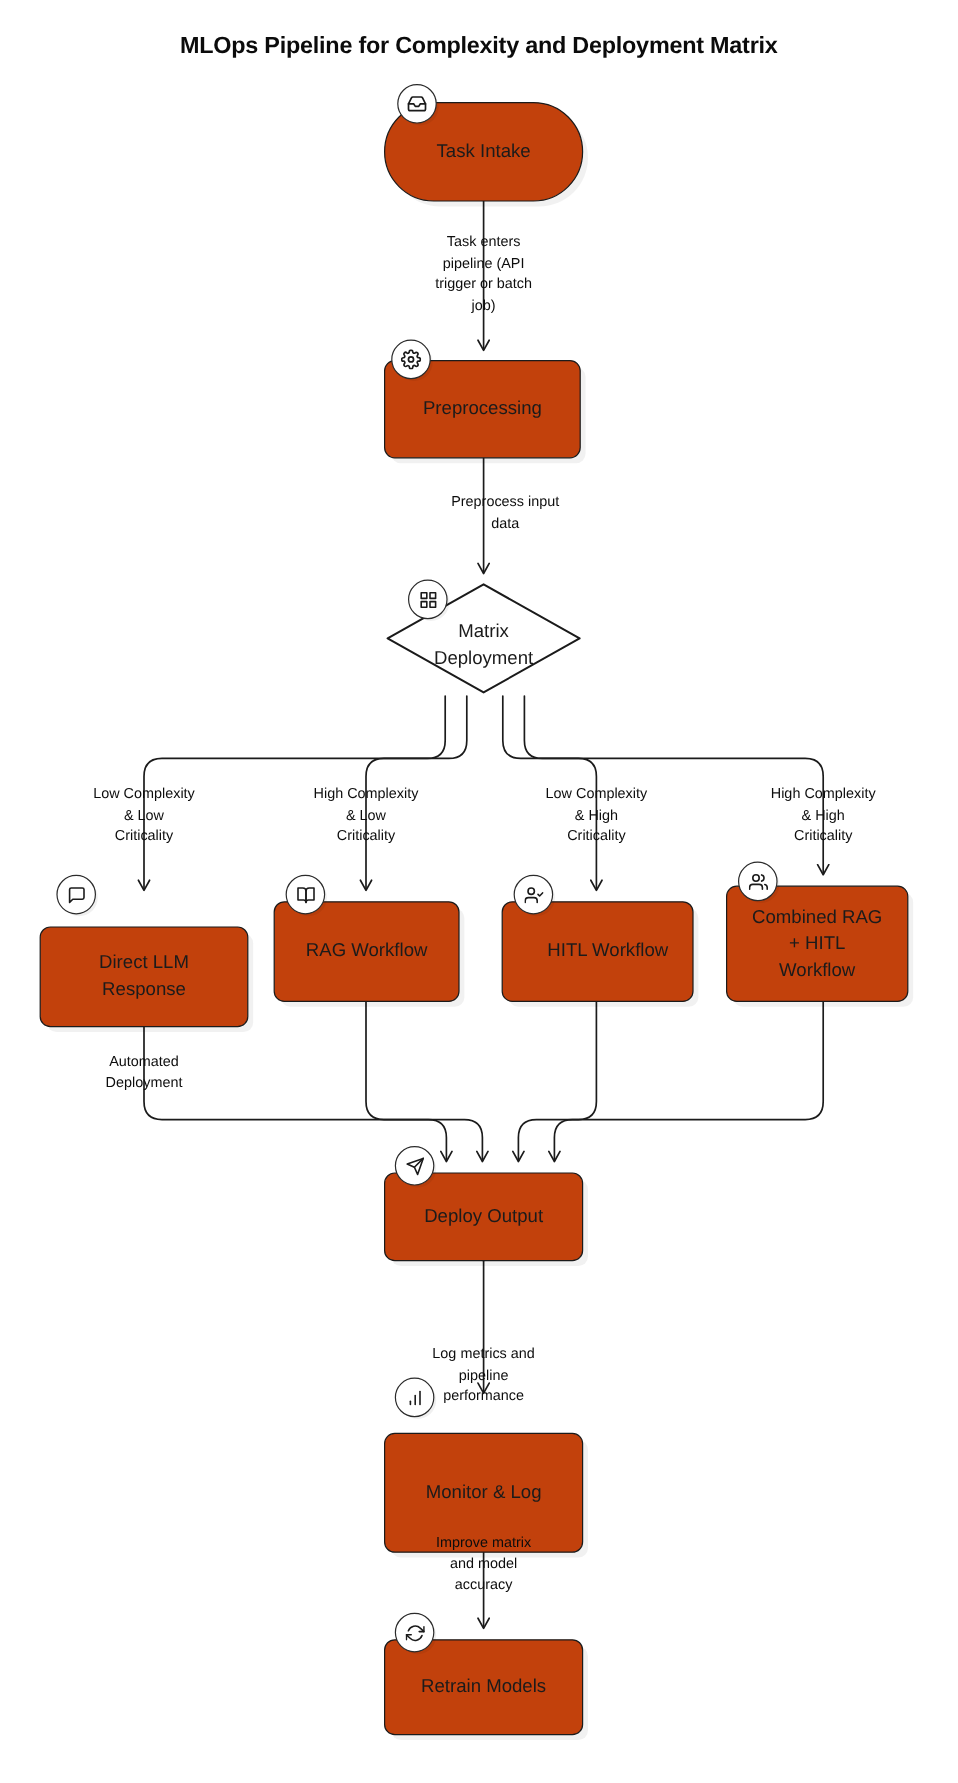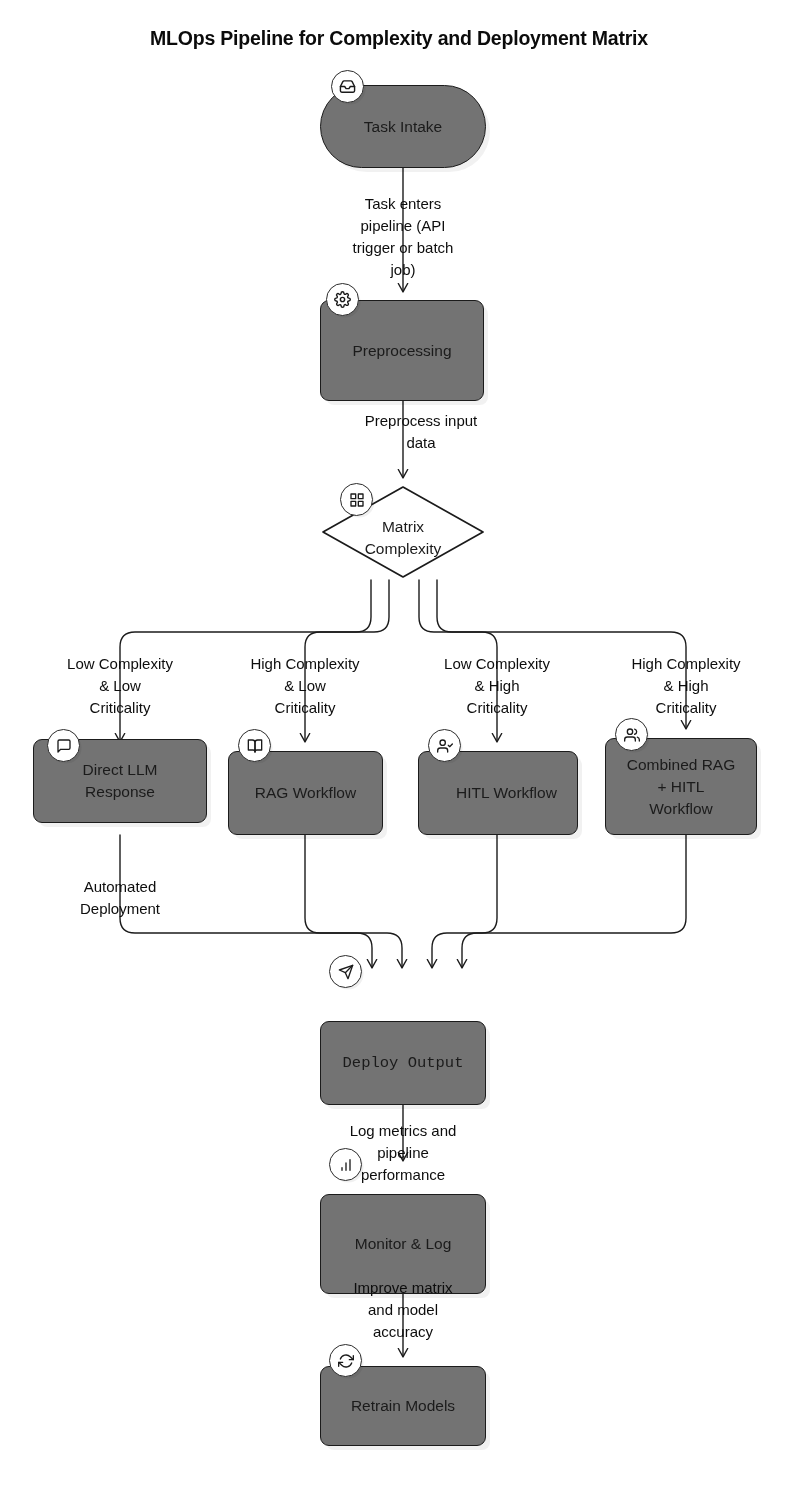--- a/index.html
+++ b/index.html
@@ -28,21 +28,21 @@
   }
   #canvas {
     position: absolute;
     top: 0; left: 0;
     width: 798px;
     height: 1486px;
   }
   .node {
     position: absolute;
     box-sizing: border-box;
-    background: #737373;
+    background: #c2410c;
     border: 1.4px solid #1b1b1b;
     display: flex;
     align-items: center;
     justify-content: center;
     text-align: center;
     font-size: 15.5px;
     line-height: 1.42;
     color: #1b1b1b;
     box-shadow: 5px 5px 0 -1px rgba(0,0,0,0.055);
   }
@@ -79,21 +79,21 @@
     display: flex;
     align-items: center;
     justify-content: center;
     z-index: 6;
     box-shadow: 2.5px 2.5px 0 -1px rgba(0,0,0,0.06);
   }
   .node-icon svg { display: block; }
   .edge-label {
     position: absolute;
     text-align: center;
-    font-size: 15px;
+    font-size: 12px;
     line-height: 1.47;
     color: #0d0d0d;
     white-space: pre-line;
     z-index: 4;
   }
 </style>
 </head>
 <body>
 
 <div id="diagram-title">MLOps Pipeline for Complexity and Deployment Matrix</div>
@@ -135,36 +135,36 @@
 <div class="node stadium" style="left:320px; top:85px; width:166px; height:83px;">
   <span class="node-label">Task Intake</span>
 </div>
 <div class="node-icon" style="left:331px; top:70px;">
   <svg width="17" height="17" viewBox="0 0 24 24" fill="none" stroke="#1b1b1b" stroke-width="2" stroke-linecap="round" stroke-linejoin="round">
     <path d="M22 12h-6l-2 3h-4l-2-3H2"></path>
     <path d="M5.45 5.11 2 12v6a2 2 0 0 0 2 2h16a2 2 0 0 0 2-2v-6l-3.45-6.89A2 2 0 0 0 16.76 4H7.24a2 2 0 0 0-1.79 1.11z"></path>
   </svg>
 </div>
 
-<div class="node rect" style="left:320px; top:300px; width:164px; height:101px;">
+<div class="node rect" style="left:320px; top:300px; width:164px; height:82px;">
   <span class="node-label">Preprocessing</span>
 </div>
 <div class="node-icon" style="left:326px; top:283px;">
   <svg width="17" height="17" viewBox="0 0 24 24" fill="none" stroke="#1b1b1b" stroke-width="2" stroke-linecap="round" stroke-linejoin="round">
     <circle cx="12" cy="12" r="3"></circle>
     <path d="M19.4 15a1.65 1.65 0 0 0 .33 1.82l.06.06a2 2 0 1 1-2.83 2.83l-.06-.06a1.65 1.65 0 0 0-1.82-.33 1.65 1.65 0 0 0-1 1.51V21a2 2 0 1 1-4 0v-.09A1.65 1.65 0 0 0 9 19.4a1.65 1.65 0 0 0-1.82.33l-.06.06a2 2 0 1 1-2.83-2.83l.06-.06a1.65 1.65 0 0 0 .33-1.82 1.65 1.65 0 0 0-1.51-1H3a2 2 0 1 1 0-4h.09A1.65 1.65 0 0 0 4.6 9a1.65 1.65 0 0 0-.33-1.82l-.06-.06a2 2 0 1 1 2.83-2.83l.06.06A1.65 1.65 0 0 0 9 4.6a1.65 1.65 0 0 0 1-1.51V3a2 2 0 1 1 4 0v.09a1.65 1.65 0 0 0 1 1.51 1.65 1.65 0 0 0 1.82-.33l.06-.06a2 2 0 1 1 2.83 2.83l-.06.06a1.65 1.65 0 0 0-.33 1.82V9a1.65 1.65 0 0 0 1.51 1H21a2 2 0 1 1 0 4h-.09a1.65 1.65 0 0 0-1.51 1z"></path>
   </svg>
 </div>
 
 <div class="diamond-wrap" style="left:320px; top:484px; width:166px; height:96px;">
   <svg class="diamond-shape" viewBox="0 0 166 96" preserveAspectRatio="none">
     <polygon points="83,3 163,48 83,93 3,48" fill="#ffffff" stroke="#1b1b1b" stroke-width="1.7" stroke-linejoin="round"></polygon>
   </svg>
   <span class="diamond-label">Matrix
-Complexity</span>
+Deployment</span>
 </div>
 <div class="node-icon" style="left:340px; top:483px;">
   <svg width="16" height="16" viewBox="0 0 24 24" fill="none" stroke="#1b1b1b" stroke-width="2" stroke-linecap="round" stroke-linejoin="round">
     <rect x="3" y="3" width="7" height="7"></rect>
     <rect x="14" y="3" width="7" height="7"></rect>
     <rect x="14" y="14" width="7" height="7"></rect>
     <rect x="3" y="14" width="7" height="7"></rect>
   </svg>
 </div>
 
@@ -174,21 +174,21 @@
 <div class="edge-label" style="left:211px; top:653px; width:188px;">High Complexity
 &amp; Low
 Criticality</div>
 <div class="edge-label" style="left:403px; top:653px; width:188px;">Low Complexity
 &amp; High
 Criticality</div>
 <div class="edge-label" style="left:592px; top:653px; width:188px;">High Complexity
 &amp; High
 Criticality</div>
 
-<div class="node rect" style="left:33px; top:739px; width:174px; height:84px;">
+<div class="node rect" style="left:33px; top:772px; width:174px; height:84px;">
   <span class="node-label">Direct LLM
 Response</span>
 </div>
 <div class="node-icon" style="left:47px; top:729px;">
   <svg width="16" height="16" viewBox="0 0 24 24" fill="none" stroke="#1b1b1b" stroke-width="2" stroke-linecap="round" stroke-linejoin="round">
     <path d="M21 15a2 2 0 0 1-2 2H7l-4 4V5a2 2 0 0 1 2-2h14a2 2 0 0 1 2 2z"></path>
   </svg>
 </div>
 
 <div class="node rect" style="left:228px; top:751px; width:155px; height:84px;">
@@ -222,21 +222,21 @@
     <path d="M17 21v-2a4 4 0 0 0-4-4H5a4 4 0 0 0-4 4v2"></path>
     <circle cx="9" cy="7" r="4"></circle>
     <path d="M23 21v-2a4 4 0 0 0-3-3.87"></path>
     <path d="M16 3.13a4 4 0 0 1 0 7.75"></path>
   </svg>
 </div>
 
 <div class="edge-label" style="left:26px; top:876px; width:188px;">Automated
 Deployment</div>
 
-<div class="node rect" style="left:320px; top:1021px; width:166px; height:84px;font-family:Liberation Mono, monospace;">
+<div class="node rect" style="left:320px; top:977px; width:166px; height:74px;">
   <span class="node-label">Deploy Output</span>
 </div>
 <div class="node-icon" style="left:329px; top:955px;">
   <svg width="16" height="16" viewBox="0 0 24 24" fill="none" stroke="#1b1b1b" stroke-width="2" stroke-linecap="round" stroke-linejoin="round">
     <line x1="22" y1="2" x2="11" y2="13"></line>
     <polygon points="22 2 15 22 11 13 2 9 22 2"></polygon>
   </svg>
 </div>
 
 <div class="edge-label" style="left:309px; top:1120px; width:188px;">Log metrics and

